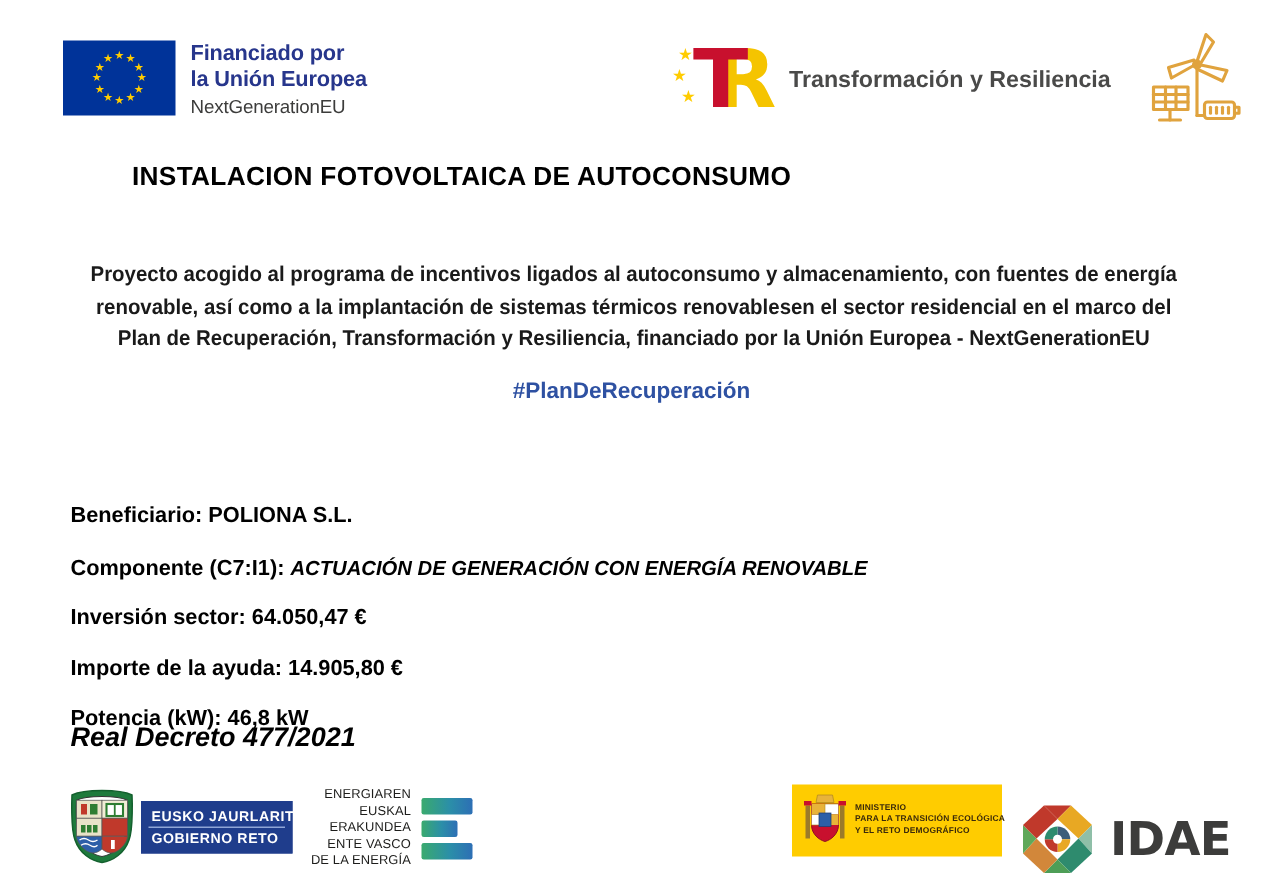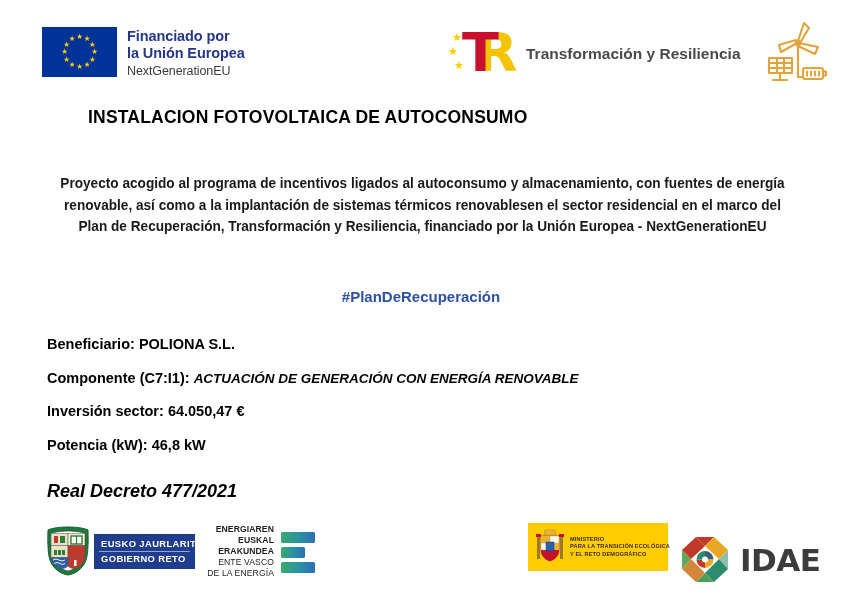--- a/index.html
+++ b/index.html
@@ -164,21 +164,20 @@
 
   .hashtag {
     position: absolute;
     left: 0;
     top: 252px;
     width: 842px;
     text-align: center;
     color: #2E51A2;
     font-weight: bold;
     font-size: 15px;
-    margin-top: 36px;
   }
 
   
   .details {
     position: absolute;
     left: 47px;
     top: 328px;
     width: 700px;
   }
   .detail-row {
@@ -251,21 +250,21 @@
     left: 196px;
     top: 12px;
     display: flex;
     align-items: center;
   }
   .eve-text {
     text-align: right;
     width: 78px;
   }
   .eve-text .b {
-    font-weight: bold;
+    font-weight: normal;
     font-size: 8.6px;
     line-height: 11px;
     color: #1d1d1b;
     letter-spacing: 0.1px;
   }
   .eve-text .n {
     font-size: 8.6px;
     line-height: 11px;
     color: #1d1d1b;
     letter-spacing: 0.1px;
@@ -428,20 +427,24 @@
     <span class="detail-label">Beneficiario:</span>
     <span class="detail-value">POLIONA S.L.</span>
   </div>
   <div class="detail-row">
     <span class="detail-label">Componente (C7:I1):</span>
     <span class="detail-value sm">ACTUACIÓN DE GENERACIÓN CON ENERGÍA RENOVABLE</span>
   </div>
   <div class="detail-row">
     <span class="detail-label">Inversión sector:</span>
     <span class="detail-value">64.050,47 €</span>
+  </div>
+  <div class="detail-row">
+    <span class="detail-label">Importe de la ayuda:</span>
+    <span class="detail-value">14.905,80 €</span>
   </div>
   <div class="detail-row">
     <span class="detail-label">Potencia (kW):</span>
     <span class="detail-value">46,8 kW</span>
   </div>
 </div>
 
 <div class="decreto">Real Decreto 477/2021</div>
 
 <div class="footer">

